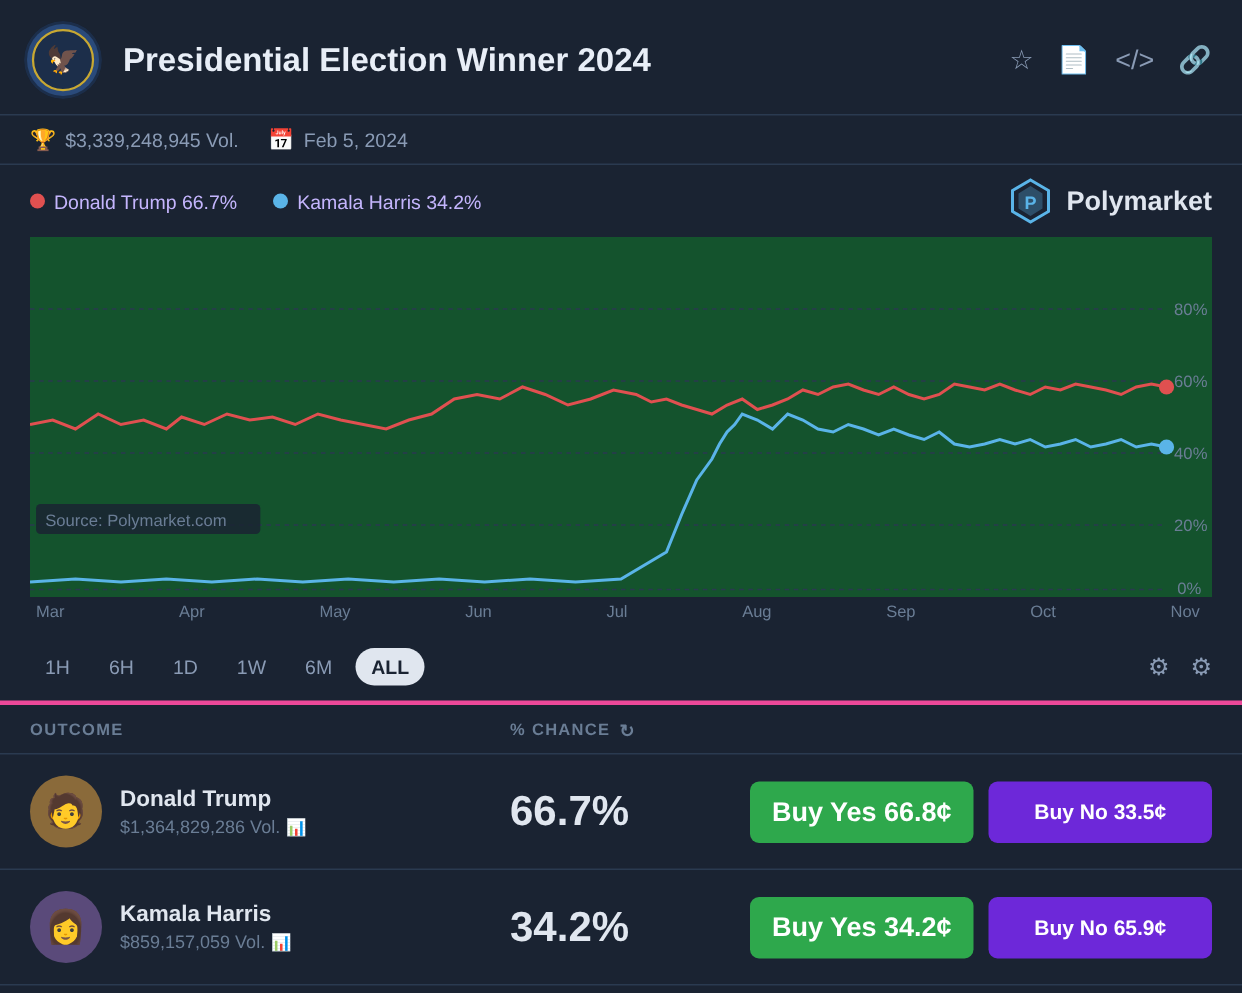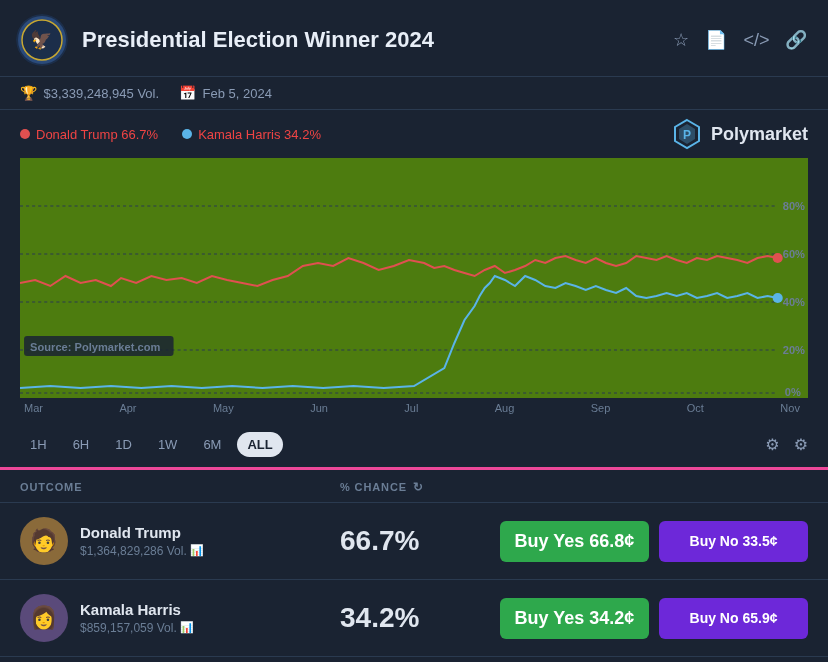--- a/index.html
+++ b/index.html
@@ -74,21 +74,21 @@
       display: flex;
       align-items: center;
       padding: 8px 20px;
       gap: 24px;
     }
     .legend-item {
       display: flex;
       align-items: center;
       gap: 6px;
       font-size: 13px;
-      color: #ef4444;
+      color: #c4b5fd;
     }
     .legend-dot {
       width: 10px;
       height: 10px;
       border-radius: 50%;
     }
     .polymarket-brand {
       margin-left: auto;
       display: flex;
       align-items: center;
@@ -103,22 +103,21 @@
     }
     
     .chart-container {
       position: relative;
       padding: 0 20px;
       margin-bottom: 4px;
     }
     .chart-wrapper {
       position: relative;
       height: 240px;
-      background: #4d7c0f;
-      font-weight: bold;
+      background: #14532d;
     }
     
     .chart-x-labels {
       display: flex;
       justify-content: space-between;
       padding: 4px 8px 4px 4px;
       color: #6a7d95;
       font-size: 11px;
     }
     
@@ -200,21 +199,21 @@
     .candidate-name {
       font-size: 15px;
       font-weight: 700;
       color: #e0e6ef;
       margin-bottom: 3px;
     }
     .candidate-vol {
       font-size: 12px;
       color: #6a7d95;
       display: flex;
-      align-items: flex-start;
+      align-items: flex-end;
       gap: 4px;
     }
     .chance-col {
       flex: 0 0 160px;
       font-size: 28px;
       font-weight: 700;
       color: #e0e6ef;
     }
     .btn-group {
       flex: 1;

